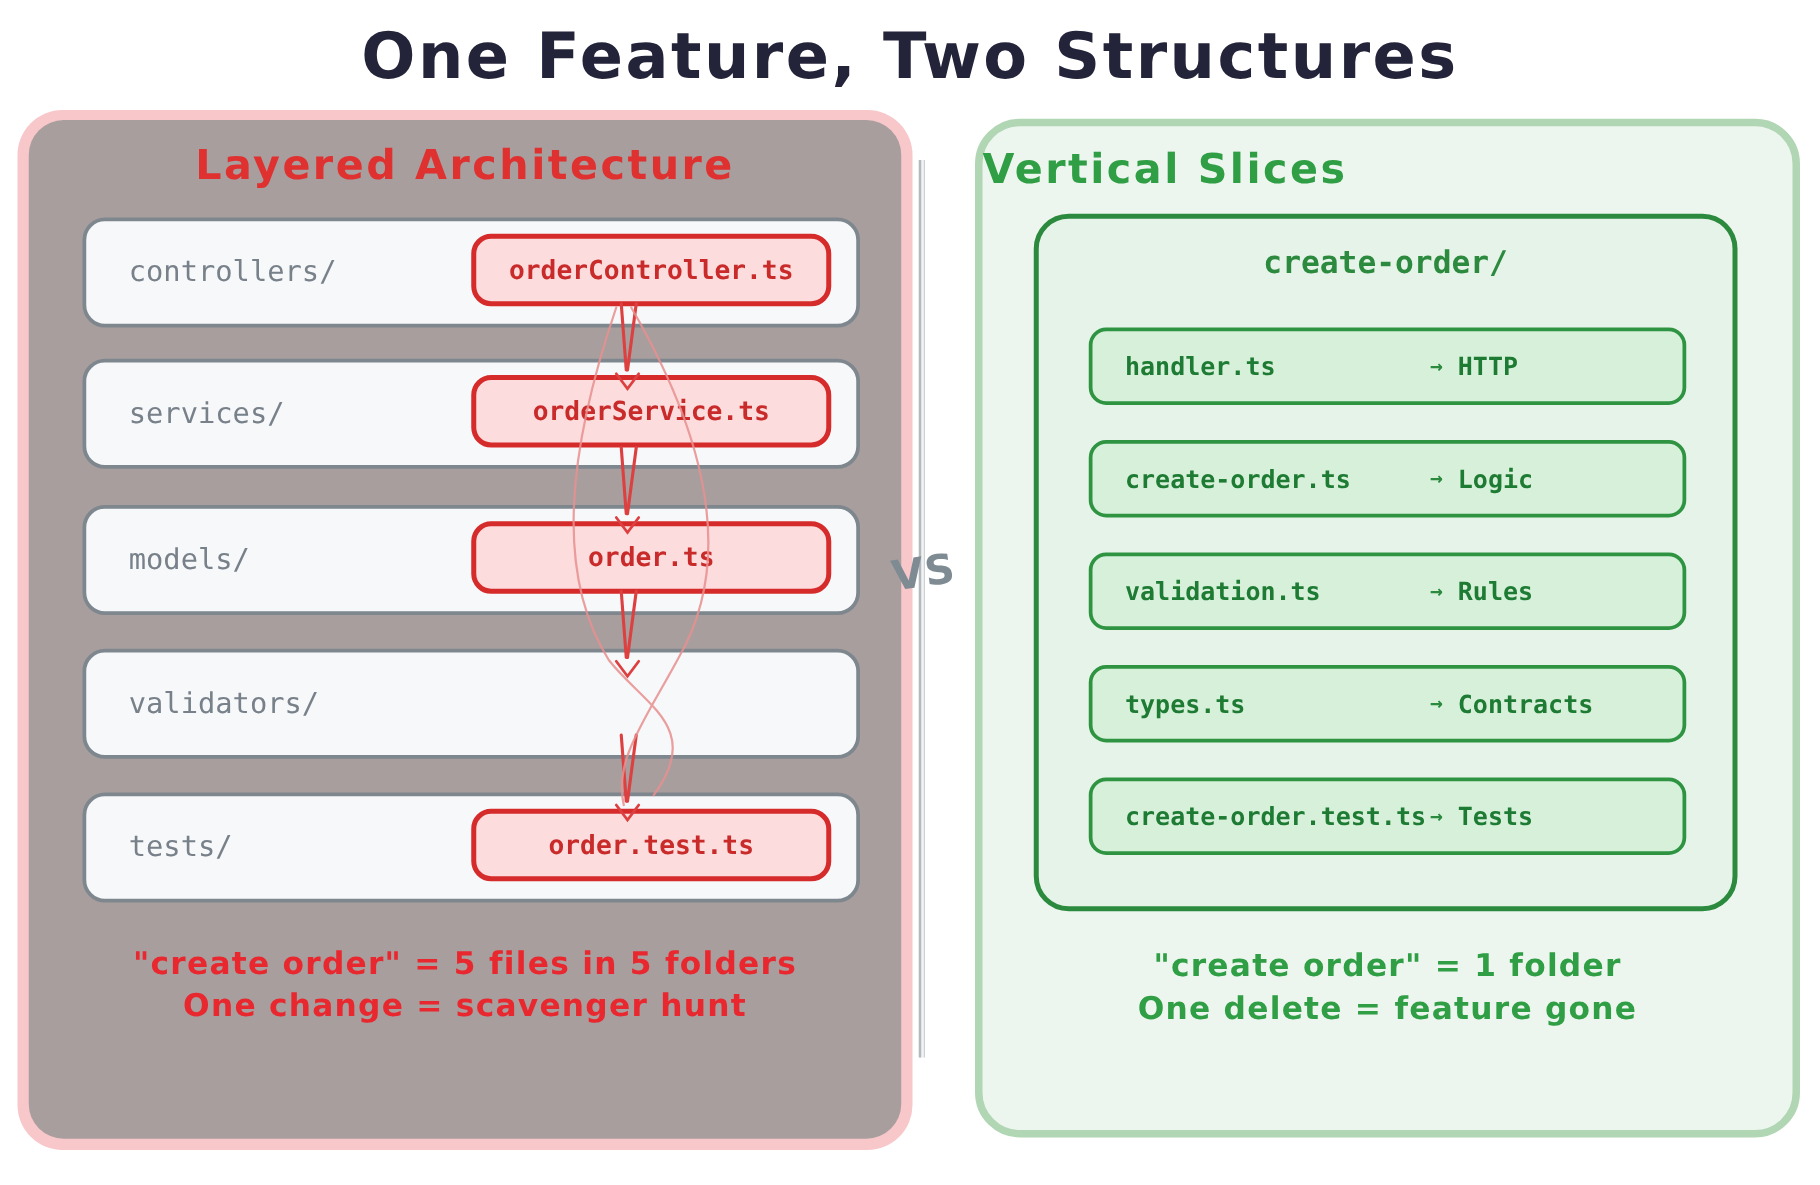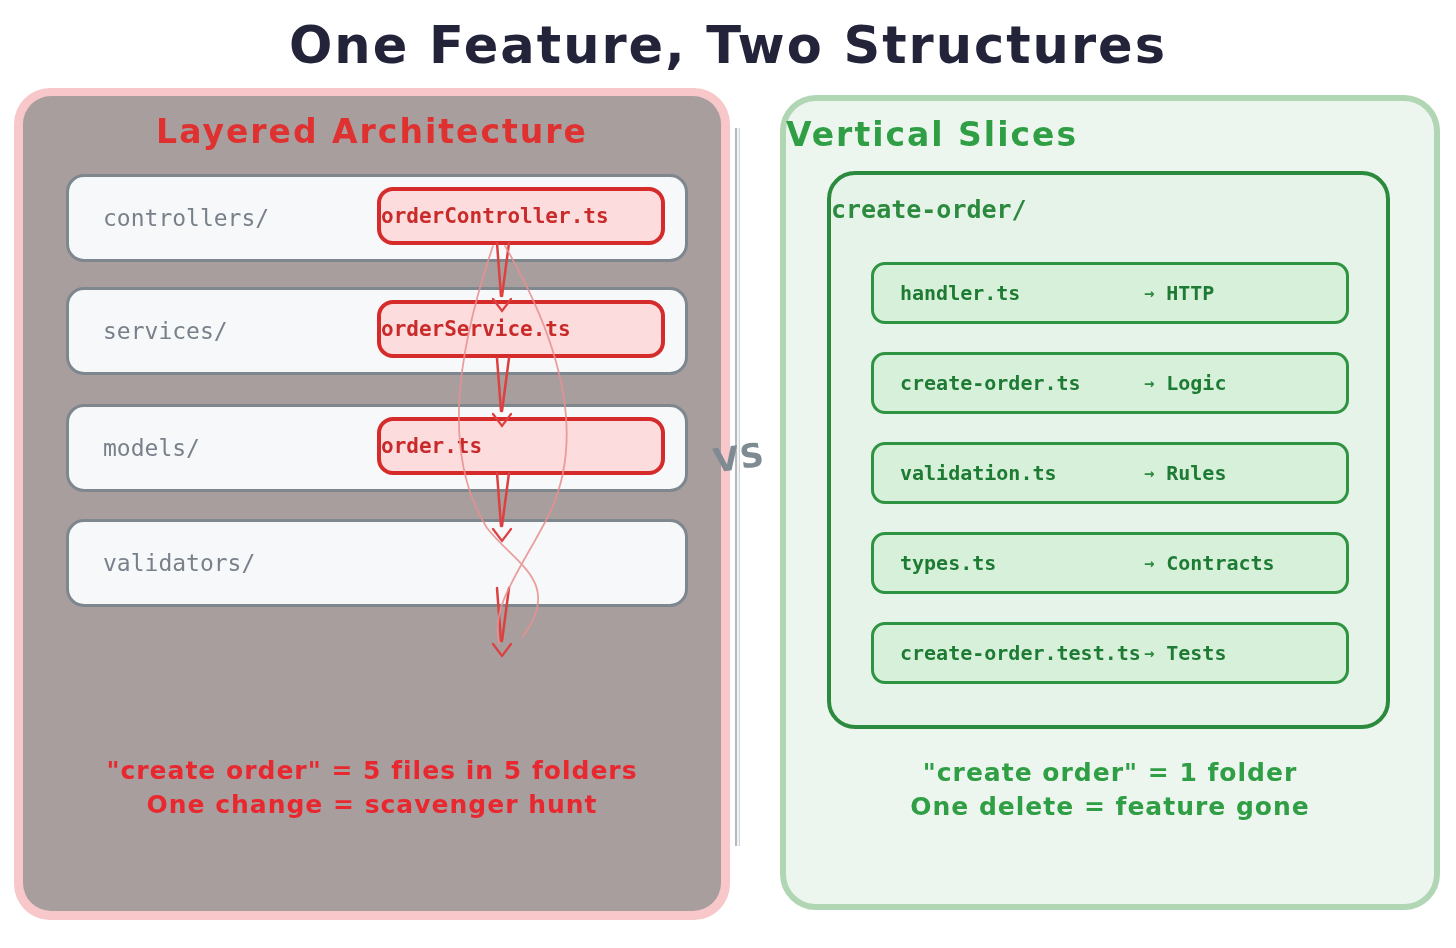--- a/index.html
+++ b/index.html
@@ -17,21 +17,21 @@
     background:#a89e9e;border-radius:28px;}
   .left-title{position:absolute;top:16px;left:0;width:100%;text-align:center;
     font-size:33px;font-weight:bold;color:#e03131;letter-spacing:2px;}
   .lrow{position:absolute;left:27px;width:622px;height:88px;box-sizing:border-box;
     background:#f7f8fa;border:3px solid #7e878e;border-radius:18px;
     display:flex;align-items:center;margin-left:16px;}
   .lrow .folder{font-family:"DejaVu Sans Mono",monospace;font-size:23px;
     color:#78818a;padding-left:34px;}
   .lpill{position:absolute;left:308px;top:10px;width:288px;height:58px;
     box-sizing:border-box;background:#fcdcdc;border:4px solid #d62b2b;
-    border-radius:16px;display:flex;align-items:center;}
+    border-radius:16px;display:flex;align-items:center;justify-content:center;}
   .lpill span{font-family:"DejaVu Sans Mono",monospace;font-size:21px;
     font-weight:bold;color:#c92a2a;}
   .row0{top:78px}.row1{top:191px}.row2{top:308px}.row3{top:423px}.row4{top:538px}
   .arrows-svg{position:absolute;left:0;top:0;width:678px;height:814px;
     pointer-events:none;}
   .left-caption{position:absolute;top:658px;left:0;width:100%;text-align:center;
     color:#e8282e;font-size:25px;font-weight:bold;line-height:34px;
     letter-spacing:1px;}
 
   
@@ -44,21 +44,21 @@
 
   
   .right-outer{position:absolute;left:780px;top:95px;width:660px;height:815px;
     box-sizing:border-box;background:#edf6ee;border:6px solid #b0d6b4;
     border-radius:36px;}
   .right-title{position:absolute;top:14px;left:0;width:100%;
     font-size:33px;font-weight:bold;color:#2f9e44;letter-spacing:2px;}
   .slice-box{position:absolute;left:41px;top:70px;width:563px;height:558px;
     box-sizing:border-box;background:#e6f3e8;border:4px solid #2b8a3e;
     border-radius:28px;}
-  .slice-title{position:absolute;top:20px;left:0;width:100%;text-align:left;
+  .slice-title{position:absolute;top:20px;left:0;width:100%;text-align:center;
     font-family:"DejaVu Sans Mono",monospace;font-size:25px;font-weight:bold;
     color:#2b8a3e;}
   .gpill{position:absolute;left:40px;width:478px;height:62px;box-sizing:border-box;
     background:#d7f0da;border:3px solid #2e9441;border-radius:14px;
     display:flex;align-items:center;padding:0 26px;}
   .gpill .gfile{font-family:"DejaVu Sans Mono",monospace;font-size:20px;
     font-weight:bold;color:#1e7b33;}
   .gpill .grole{margin-left:auto;min-width:176px;display:flex;align-items:center;
     gap:12px;font-family:"DejaVu Sans Mono",monospace;font-size:20px;
     font-weight:bold;color:#1e7b33;}
@@ -96,20 +96,26 @@
       <span class="folder">models/</span>
       <div class="lpill">
         <span>order.ts</span>
       </div>
     </div>
 
     <div class="lrow row3">
       <span class="folder">validators/</span>
     </div>
 
+    <div class="lrow row4">
+      <span class="folder">tests/</span>
+      <div class="lpill">
+        <span>order.test.ts</span>
+      </div>
+    </div>
 
     <svg class="arrows-svg" viewBox="0 0 678 814">
       <g stroke="#dd4040" stroke-width="2.5" fill="none" stroke-linecap="round">
         <path d="M474,147 L478,200"></path>
           <path d="M486,147 L479,200"></path>
         <path d="M470,203 L479,215 L488,203" stroke-width="2.2"></path>
         <path d="M474,262 L478,315"></path>
           <path d="M486,262 L479,315"></path>
         <path d="M470,318 L479,330 L488,318" stroke-width="2.2"></path>
         <path d="M474,377 L478,430"></path>

